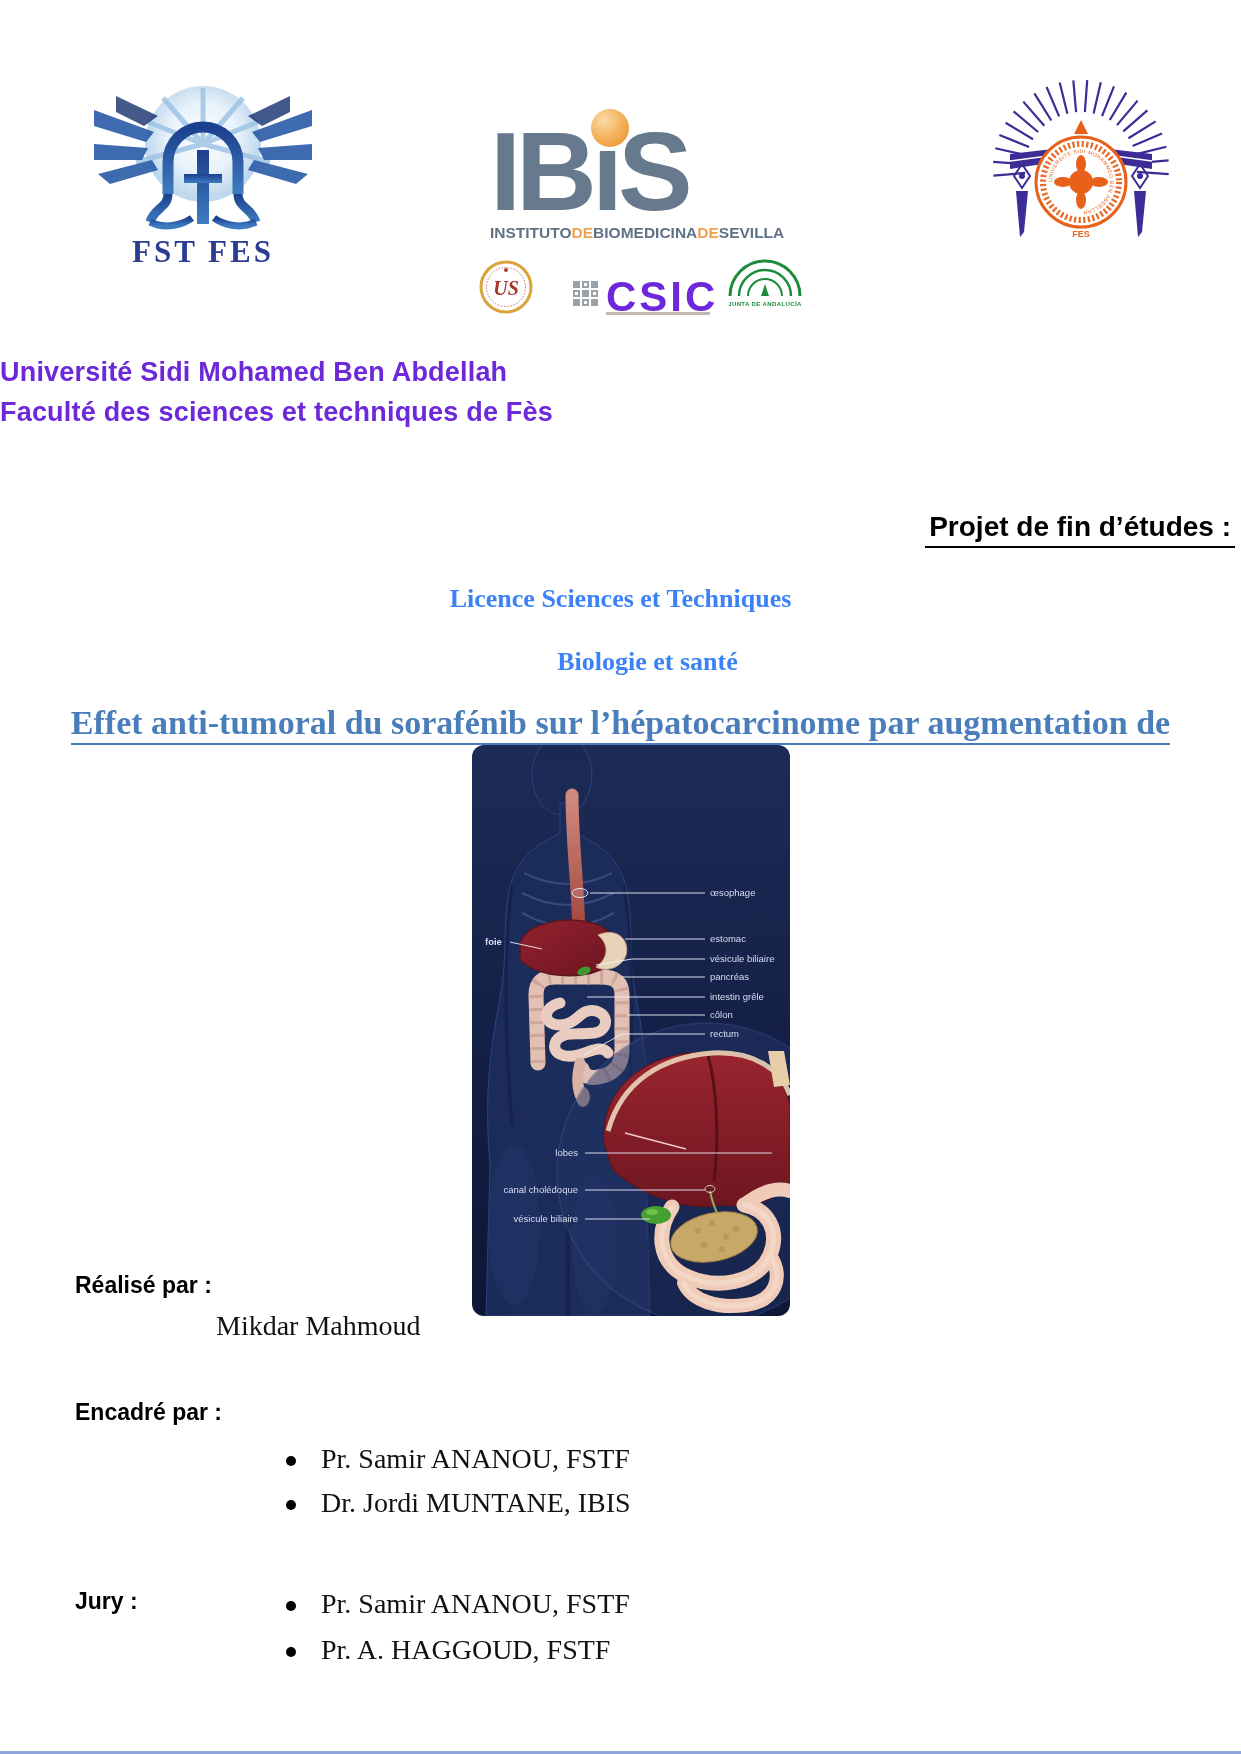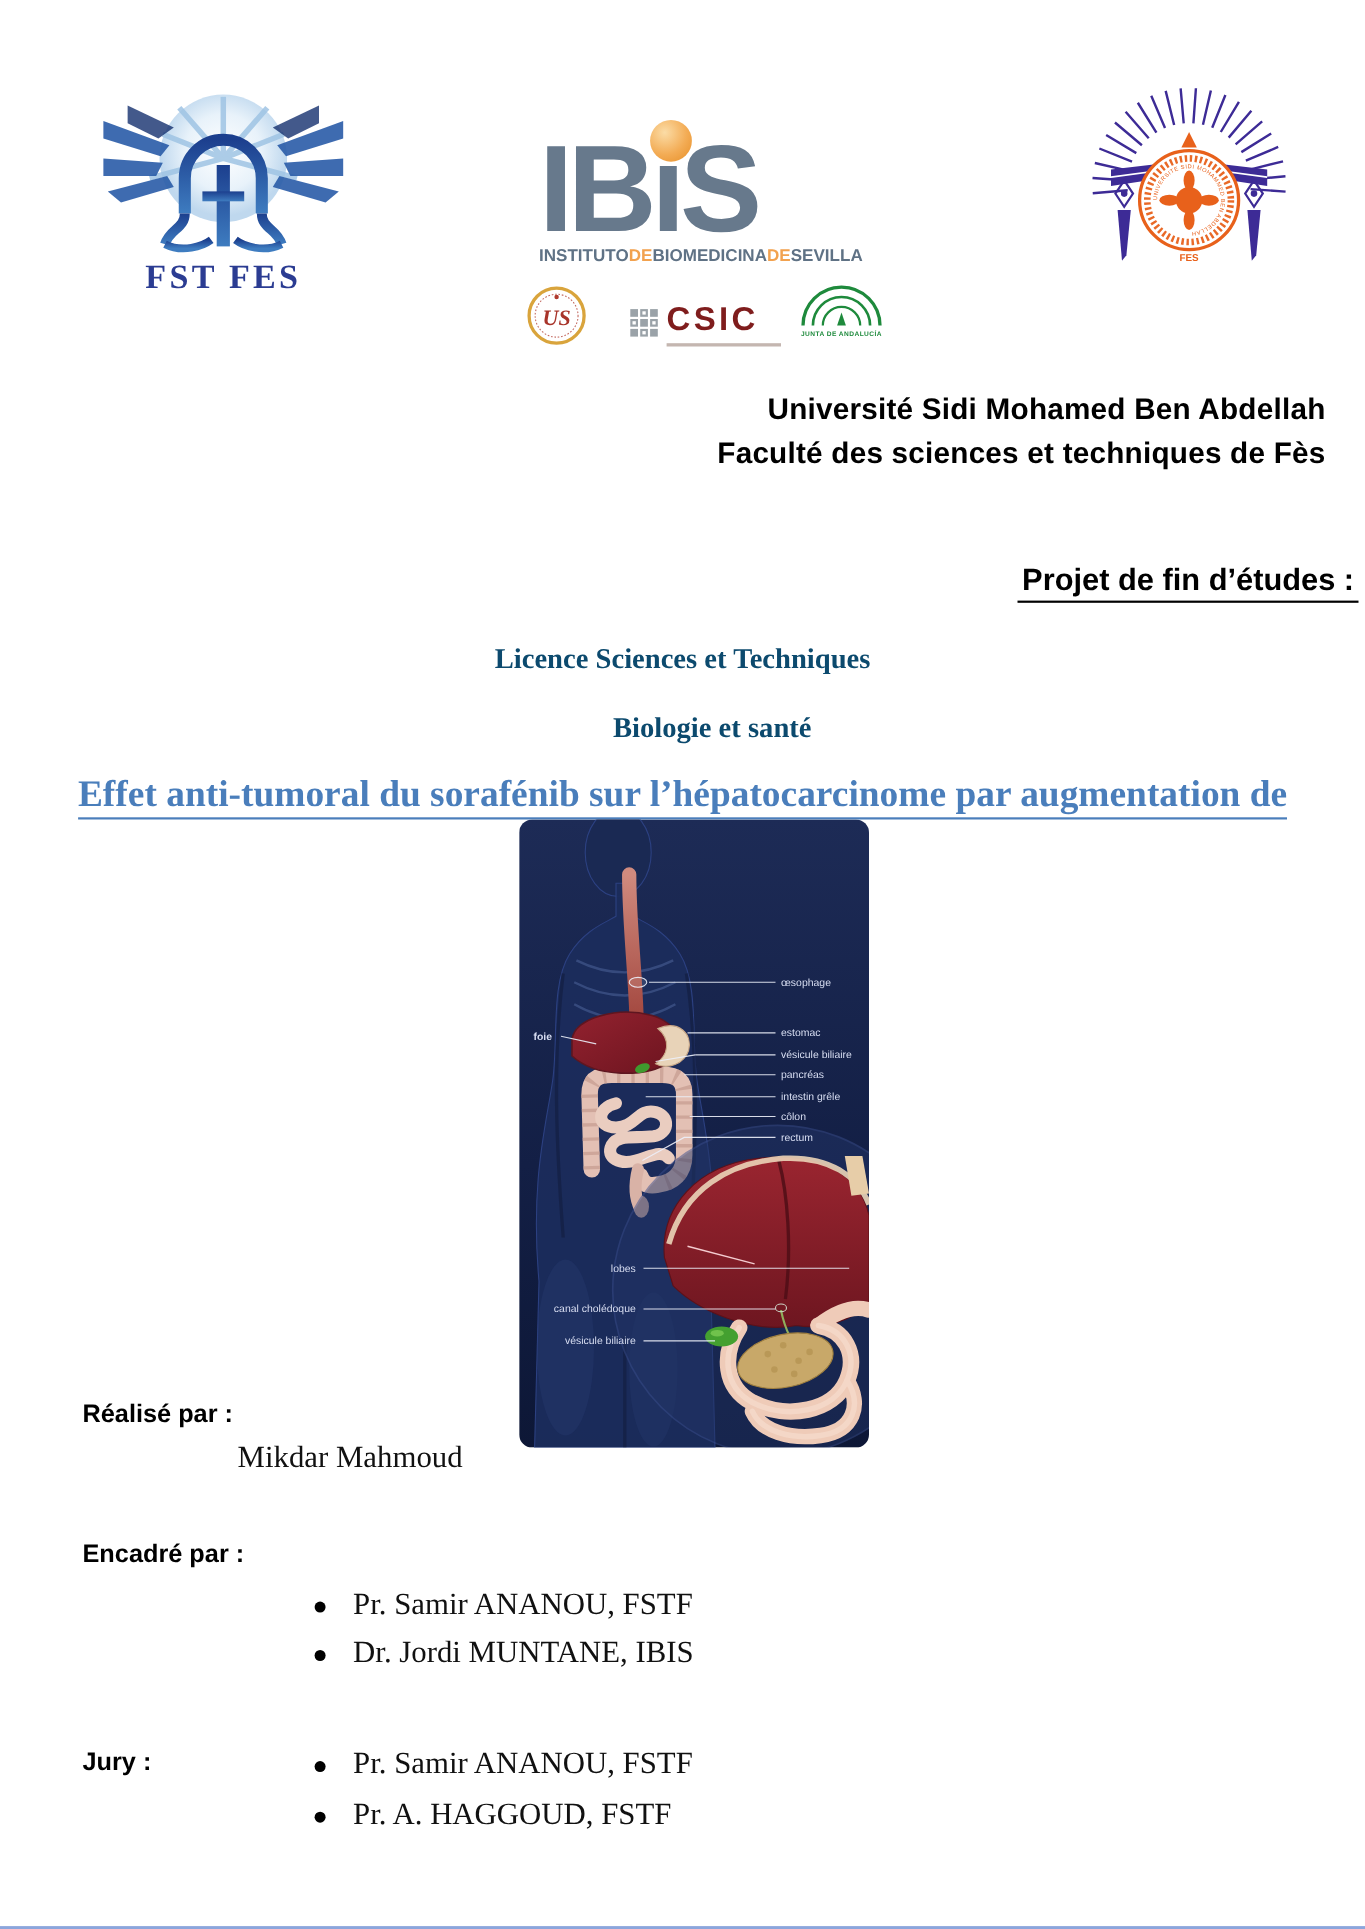--- a/index.html
+++ b/index.html
@@ -1,37 +1,37 @@
 <!DOCTYPE html>
 <html><head>
 <meta charset="utf-8">
 <style>
   html,body{margin:0;padding:0;background:#fff;}
   #page{position:relative;width:1241px;height:1754px;background:#ffffff;overflow:hidden;
         font-family:"Liberation Sans",sans-serif;}
   .abs{position:absolute;}
   .navy-head{font-family:"Liberation Sans",sans-serif;font-weight:bold;font-size:27px;
-             color:#000000;text-align:right;line-height:40px;letter-spacing:.2px;}
+             color:#6d28d9;text-align:left;line-height:40px;letter-spacing:.2px;}
   .proj{font-family:"Liberation Sans",sans-serif;font-weight:bold;font-size:28px;color:#000;}
   .proj-u{display:inline-block;border-bottom:2.5px solid #000;padding:0 4px 3px 4px;}
-  .serif-h{font-family:"Liberation Serif",serif;font-weight:bold;font-size:26px;color:#0c4a6e;text-align:center;}
+  .serif-h{font-family:"Liberation Serif",serif;font-weight:bold;font-size:26px;color:#3b82f6;text-align:center;}
   .thesis{font-family:"Liberation Serif",serif;font-weight:bold;font-size:34px;color:#4A7EBB;text-align:center;}
   .thesis span{border-bottom:2px solid #4A7EBB;padding-bottom:2px;}
   .label-b{font-family:"Liberation Sans",sans-serif;font-weight:bold;font-size:23px;color:#000;}
   .serif-t{font-family:"Liberation Serif",serif;font-size:28px;color:#111;white-space:nowrap;}
   .dot{position:absolute;width:10px;height:10px;border-radius:50%;background:#000;}
   .ibis-title{font-family:"Liberation Sans",sans-serif;font-weight:bold;font-size:112px;
               letter-spacing:-5px;color:#67798C;line-height:1;}
   .ibis-sub{font-family:"Liberation Sans",sans-serif;font-weight:bold;font-size:15.5px;color:#5F7285;white-space:nowrap;}
   .ibis-sub .o{color:#F2A24F;}
   .ibis-ball{position:absolute;width:38px;height:38px;border-radius:50%;
              background:radial-gradient(circle at 35% 30%,#FBDCA6,#F3AC55 55%,#E78E26);}
   .fst-cap{font-family:"Liberation Serif",serif;font-weight:bold;font-size:31px;color:#2B3C92;
            letter-spacing:3px;text-align:center;}
-  .csic-word{font-family:"Liberation Sans",sans-serif;font-weight:bold;font-size:30px;color:#7f1d1d;letter-spacing:3px;line-height:1;}
+  .csic-word{font-family:"Liberation Sans",sans-serif;font-weight:bold;font-size:42px;color:#6d28d9;letter-spacing:3px;line-height:1;}
   .junta-cap{font-family:"Liberation Sans",sans-serif;font-size:6px;color:#1E8A3C;font-weight:bold;letter-spacing:.4px;text-align:center;}
   .figlabel{font-family:"Liberation Sans",sans-serif;font-size:9.5px;fill:#D8DEF2;}
   .bottom-line{position:absolute;left:0;bottom:0;width:100%;height:3px;background:#8CA6DC;}
 </style>
 </head>
 <body>
 
 <div id="page">
 
   <div class="abs" style="left:88px;top:82px;width:230px;height:200px;">

